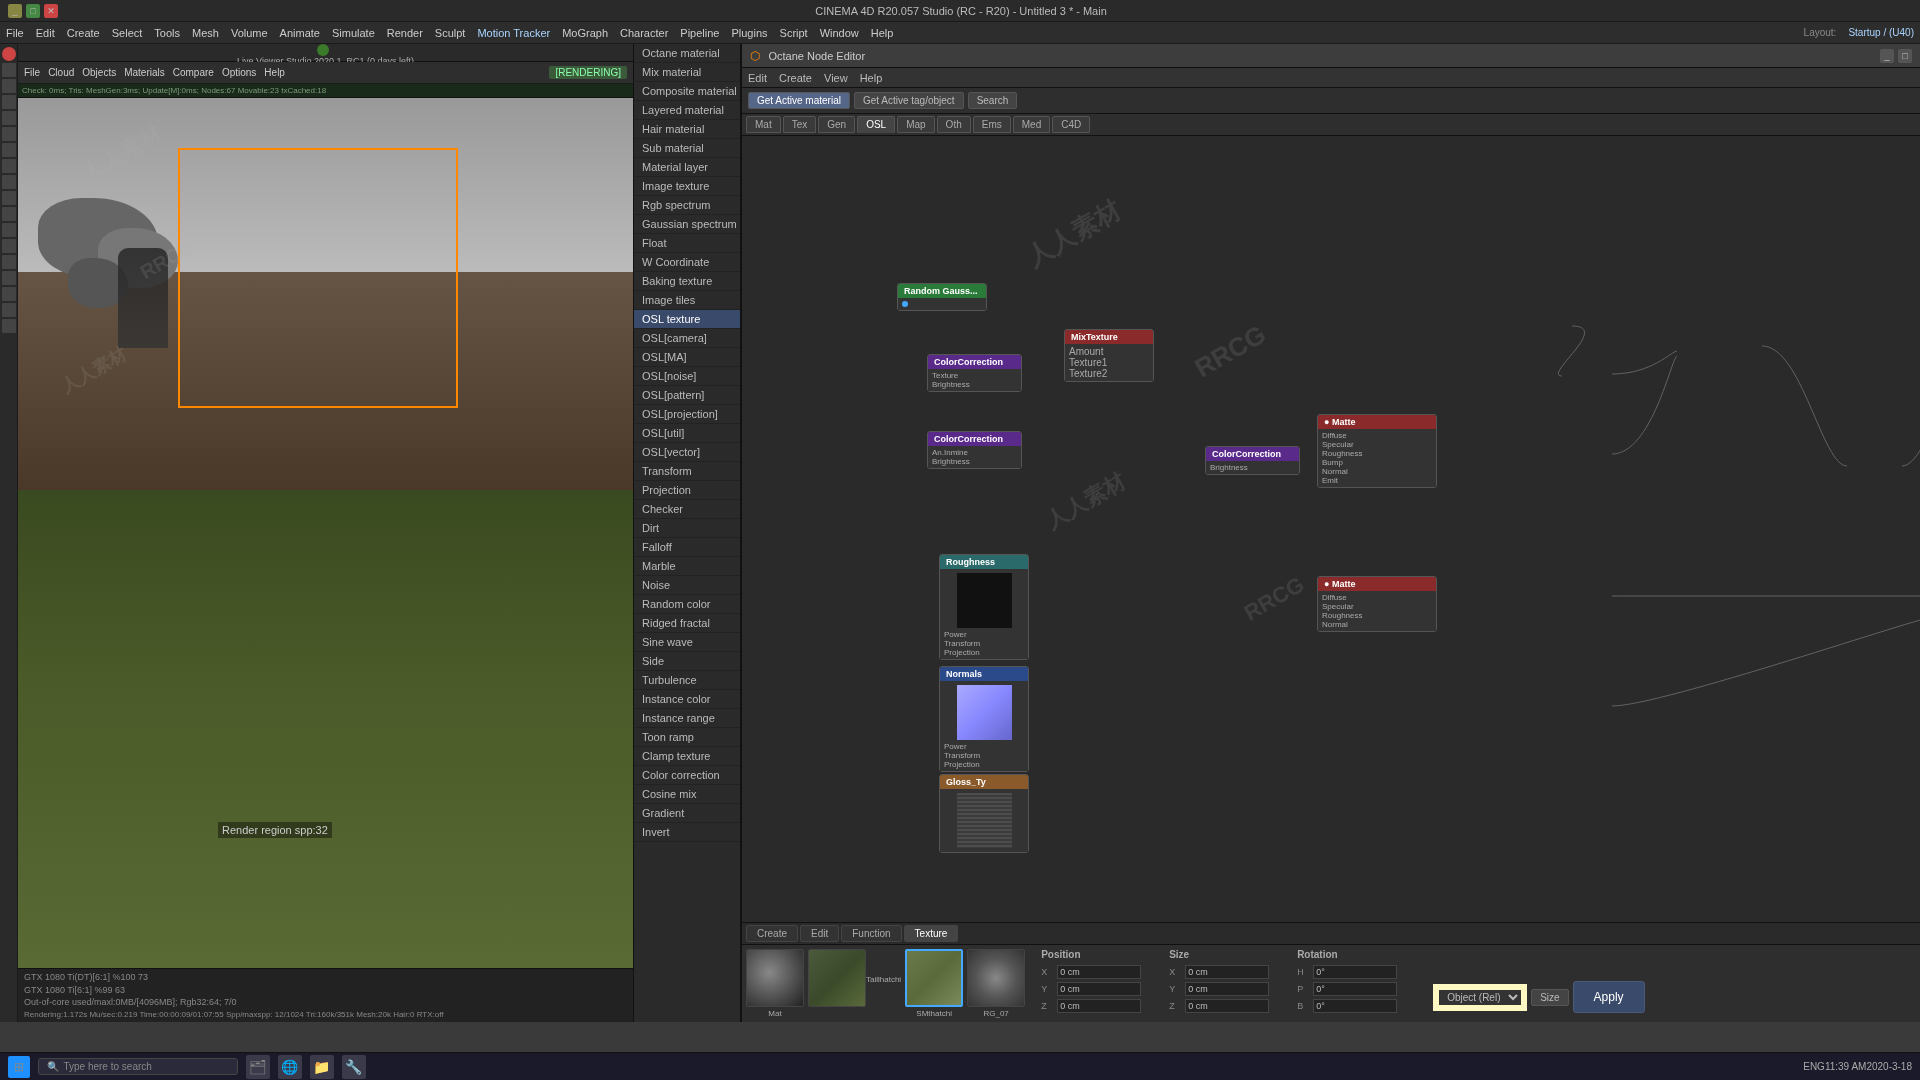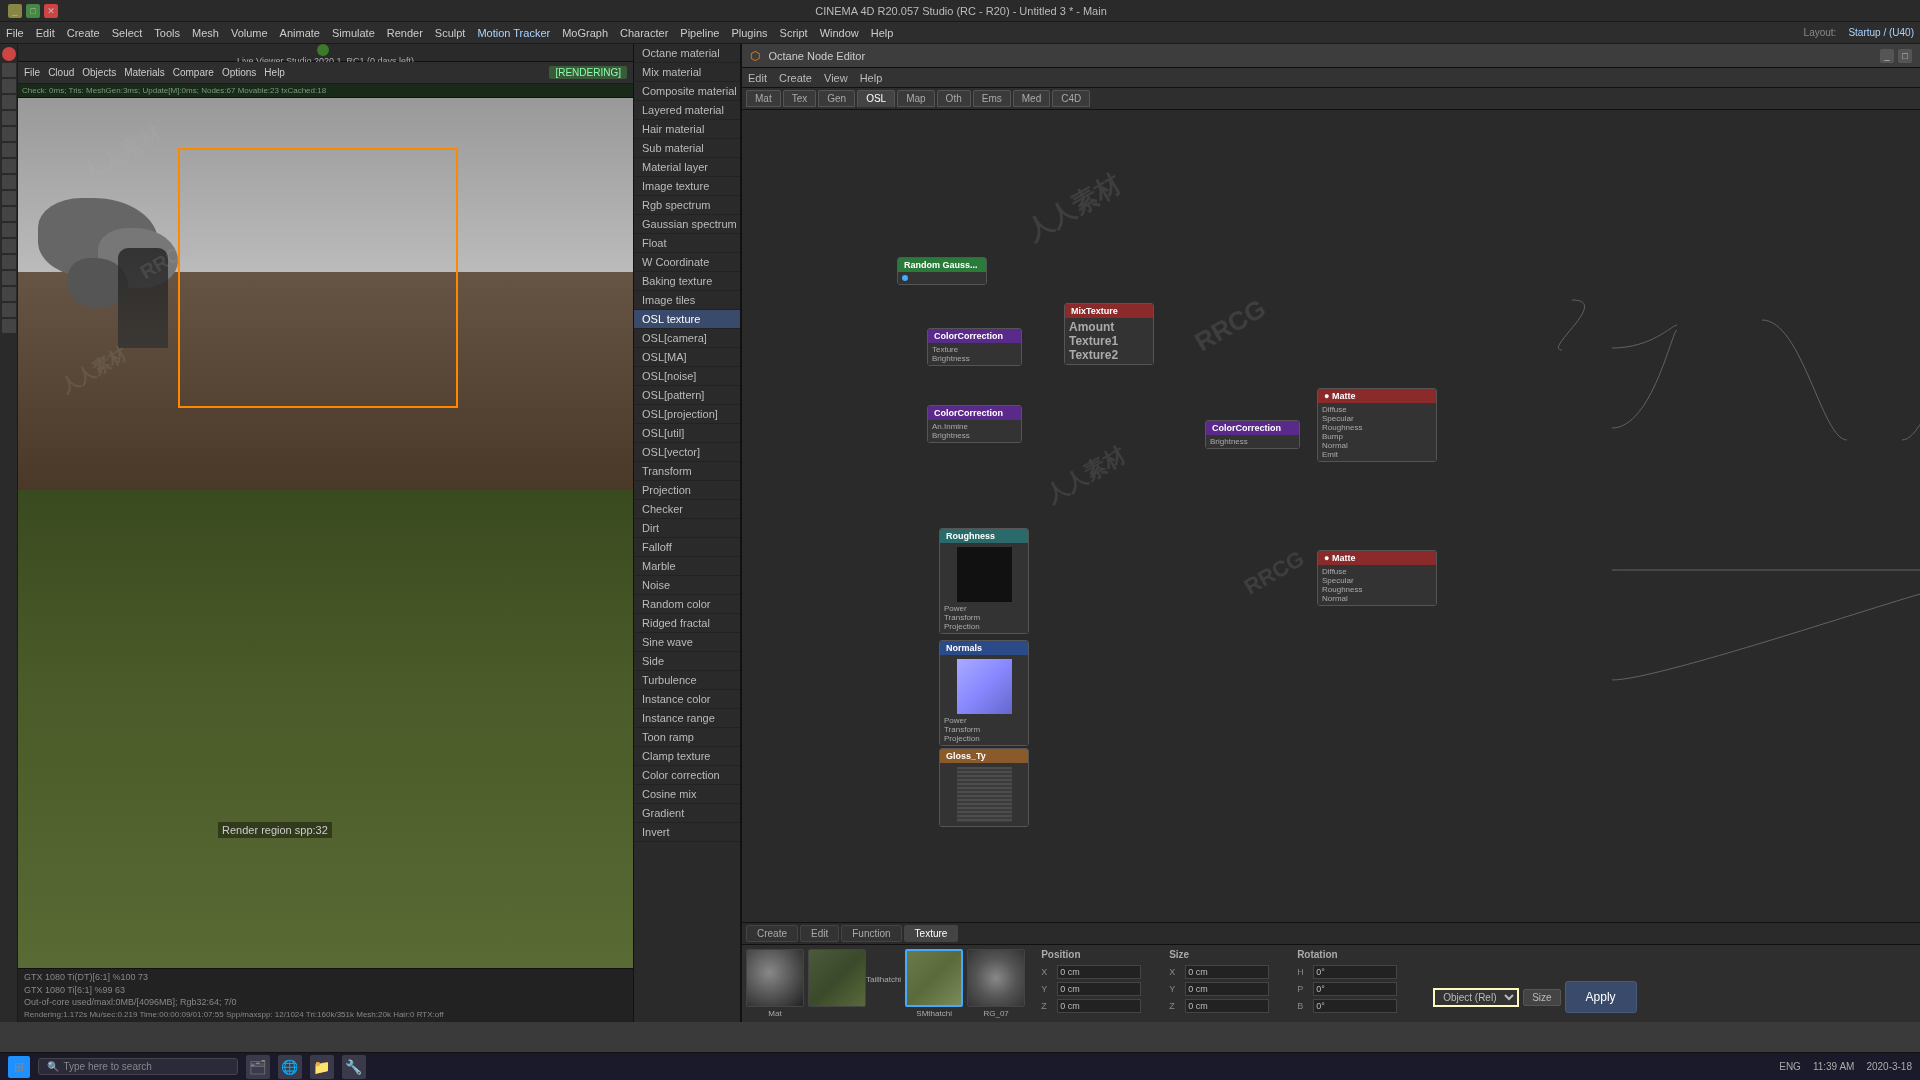--- a/index.html
+++ b/index.html
@@ -315,21 +315,21 @@
       color: #fff;
       font-size: 12px;
       cursor: pointer;
       align-self: flex-end;
       margin-top: auto;
     }
 
     
     .obj-select {
       background: #333;
-      border: 2px solid #fef9c3;
+      border: 6px solid #fef9c3;
       color: #bbb;
       font-size: 10px;
       padding: 1px 4px;
       cursor: pointer;
     }
 
     
     #status-bar-bottom {
       background: #222;
       height: 22px;
@@ -557,20 +557,25 @@
       </div>
     </div>
 
     <div id="octane-menu">
       <span>Edit</span>
       <span>Create</span>
       <span>View</span>
       <span>Help</span>
     </div>
 
+    <div id="octane-toolbar">
+      <button class="octane-btn active">Get Active material</button>
+      <button class="octane-btn">Get Active tag/object</button>
+      <button class="octane-btn">Search</button>
+    </div>
 
     <div id="node-tabs">
       <div class="node-tab">Mat</div>
       <div class="node-tab">Tex</div>
       <div class="node-tab">Gen</div>
       <div class="node-tab active">OSL</div>
       <div class="node-tab">Map</div>
       <div class="node-tab">Oth</div>
       <div class="node-tab">Ems</div>
       <div class="node-tab">Med</div>
@@ -611,21 +616,21 @@
       <div class="node-box node-purple" style="left:185px;top:218px;width:95px;">
         <div class="node-header">ColorCorrection</div>
         <div class="node-body" style="font-size:8px;color:#aaa;">
           <div>Texture</div>
           <div>Brightness</div>
         </div>
       </div>
 
       <div class="node-box node-red" style="left:322px;top:193px;width:90px;">
         <div class="node-header">MixTexture</div>
-        <div class="node-body" style="font-size:12px;color:#aaa;font-weight:bold;">
+        <div class="node-body" style="font-size:10px;color:#aaa;">
           <div>Amount</div>
           <div>Texture1</div>
           <div>Texture2</div>
         </div>
       </div>
 
       <div class="node-box node-purple" style="left:185px;top:295px;width:95px;">
         <div class="node-header">ColorCorrection</div>
         <div class="node-body" style="font-size:8px;color:#aaa;">
           <div>An.Inmine</div>
@@ -795,18 +800,18 @@
 <div id="status-bar-bottom" style="position:fixed;bottom:0;left:0;right:0;height:28px;background:#1a1a2a;display:flex;align-items:center;padding:0 8px;gap:8px;z-index:100;">
   <div style="background:#1e90ff;width:22px;height:22px;display:flex;align-items:center;justify-content:center;border-radius:2px;font-size:12px;">⊞</div>
   <div style="background:#2a2a3a;border:1px solid #444;border-radius:3px;padding:2px 8px;font-size:10px;color:#888;display:flex;align-items:center;gap:4px;width:200px;">
     <span>🔍</span>
     <span>Type here to search</span>
   </div>
   <div style="width:24px;height:24px;background:#3a3a4a;border-radius:2px;display:flex;align-items:center;justify-content:center;font-size:14px;">🗂</div>
   <div style="width:24px;height:24px;background:#3a3a4a;border-radius:2px;display:flex;align-items:center;justify-content:center;font-size:14px;">🌐</div>
   <div style="width:24px;height:24px;background:#3a3a4a;border-radius:2px;display:flex;align-items:center;justify-content:center;font-size:14px;">📁</div>
   <div style="width:24px;height:24px;background:#3a3a4a;border-radius:2px;display:flex;align-items:center;justify-content:center;font-size:14px;">🔧</div>
-  <div style="margin-left:auto;display:flex;align-items:center;gap:12px;">
+  <div style="margin-left:auto;display:flex;align-items:center;gap:0;">
     <span style="font-size:10px;color:#aaa;">ENG</span>
     <span style="font-size:10px;color:#aaa;">11:39 AM</span>
     <span style="font-size:10px;color:#aaa;">2020-3-18</span>
   </div>
 </div>
 
 </body></html>

